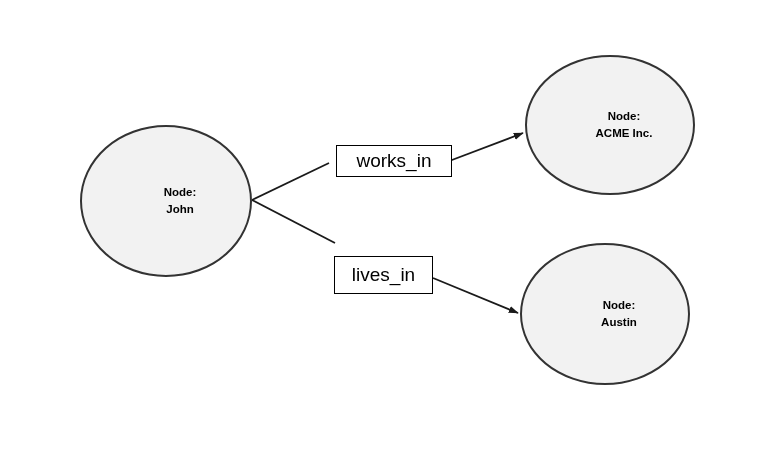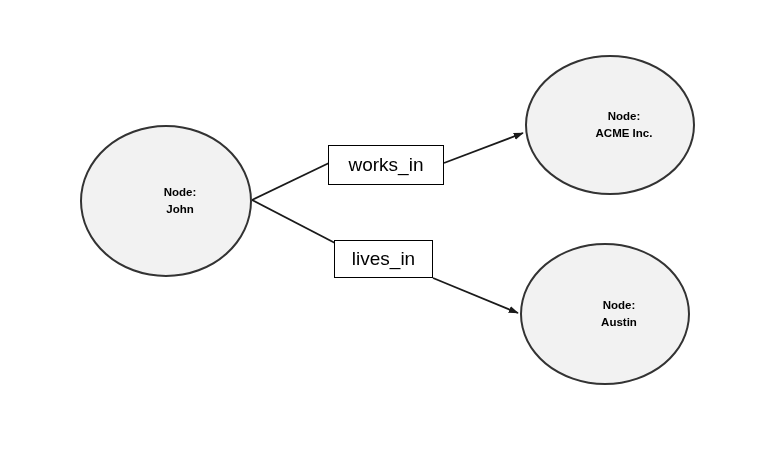--- a/index.html
+++ b/index.html
@@ -85,25 +85,25 @@
     <span class="node-line">ACME Inc.</span>
   </div>
 
   <div class="node" style="left:520px; top:243px; width:170px; height:142px;
               background:#F2F2F2; border:2px solid #333333;
               font-size:11.5px; font-weight:bold; color:#000000;">
     <span class="node-line">Node:</span>
     <span class="node-line">Austin</span>
   </div>
 
-  <div class="edge-label" style="left:328px; top:145px; width:116px; height:40px;
+  <div class="edge-label" style="left:336px; top:145px; width:116px; height:32px;
               background:#FFFFFF; border:1.5px solid #000000;
               font-size:19px; color:#000000;">
     <span>works_in</span>
   </div>
 
-  <div class="edge-label" style="left:334px; top:240px; width:99px; height:38px;
+  <div class="edge-label" style="left:334px; top:256px; width:99px; height:38px;
               background:#FFFFFF; border:1.5px solid #000000;
               font-size:19px; color:#000000;">
     <span>lives_in</span>
   </div>
 
 </div>
 
 </body></html>

